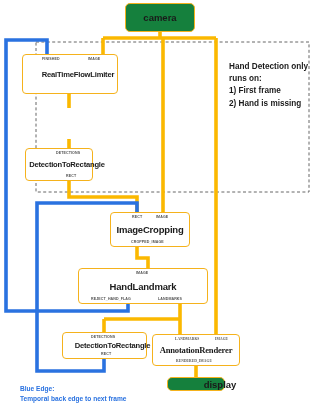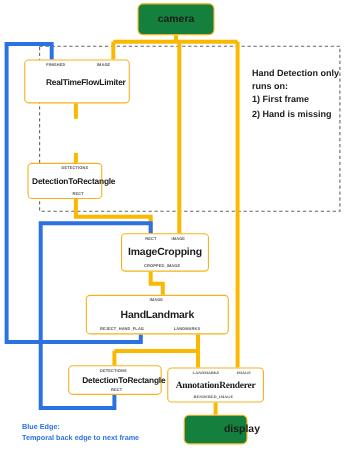--- a/index.html
+++ b/index.html
@@ -111,21 +111,21 @@
     <span class="port out" style="left:38px;">RECT</span>
   </div>
 
   <div class="node" style="left:152px;top:334px;width:88px;height:32px;font-family:Liberation Serif, serif;">
     <span class="port in" style="left:22px;">LANDMARKS</span>
     <span class="port in" style="left:62px;">IMAGE</span>
     <span class="title" style="font-size:8.6px;">AnnotationRenderer</span>
     <span class="port out" style="left:23px;">RENDERED_IMAGE</span>
   </div>
 
-  <div class="term" style="left:167px;top:377px;width:58px;height:27px;padding-left:48px;">
+  <div class="term" style="left:167px;top:377px;width:58px;height:14px;padding-left:48px;">
     <span class="title">display</span>
   </div>
 
   <div class="note" style="left:217px;top:61px;width:100px;padding-left:12px;">Hand Detection only
 runs on:
 1) First frame
 2) Hand is missing</div>
 
   <div class="legend" style="left:20px;top:384px;width:200px;">Blue Edge:
 Temporal back edge to next frame</div>

